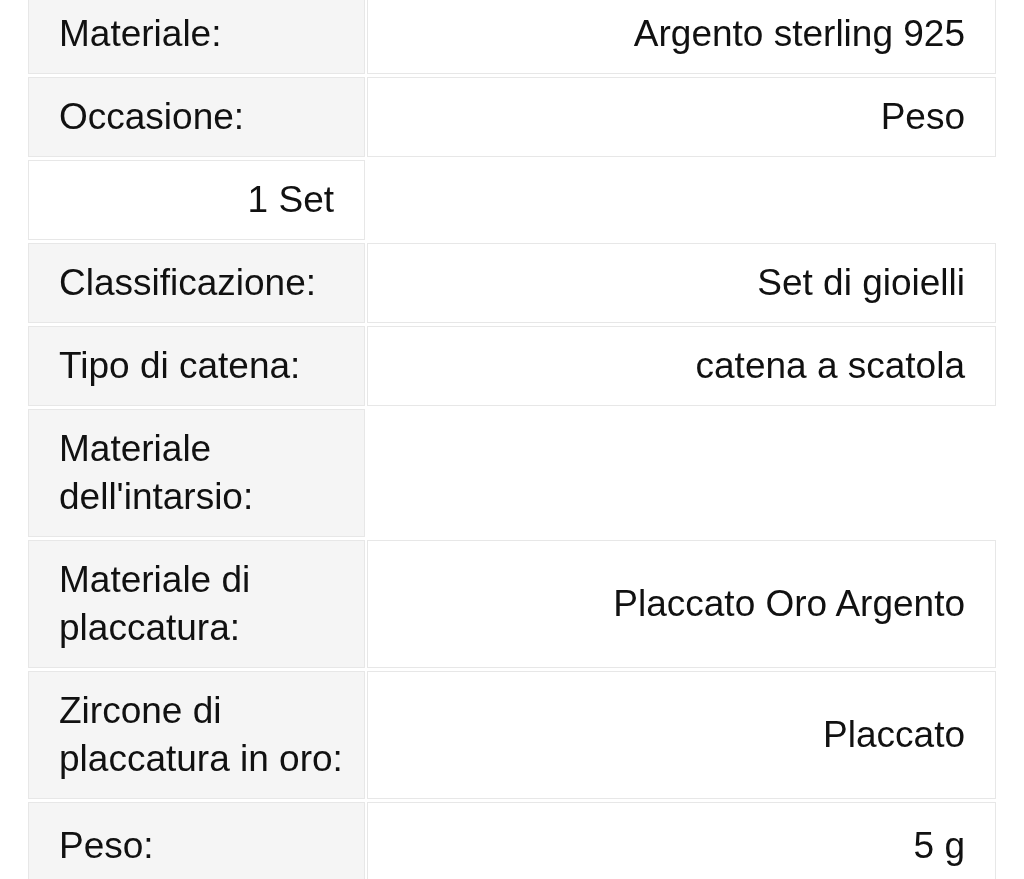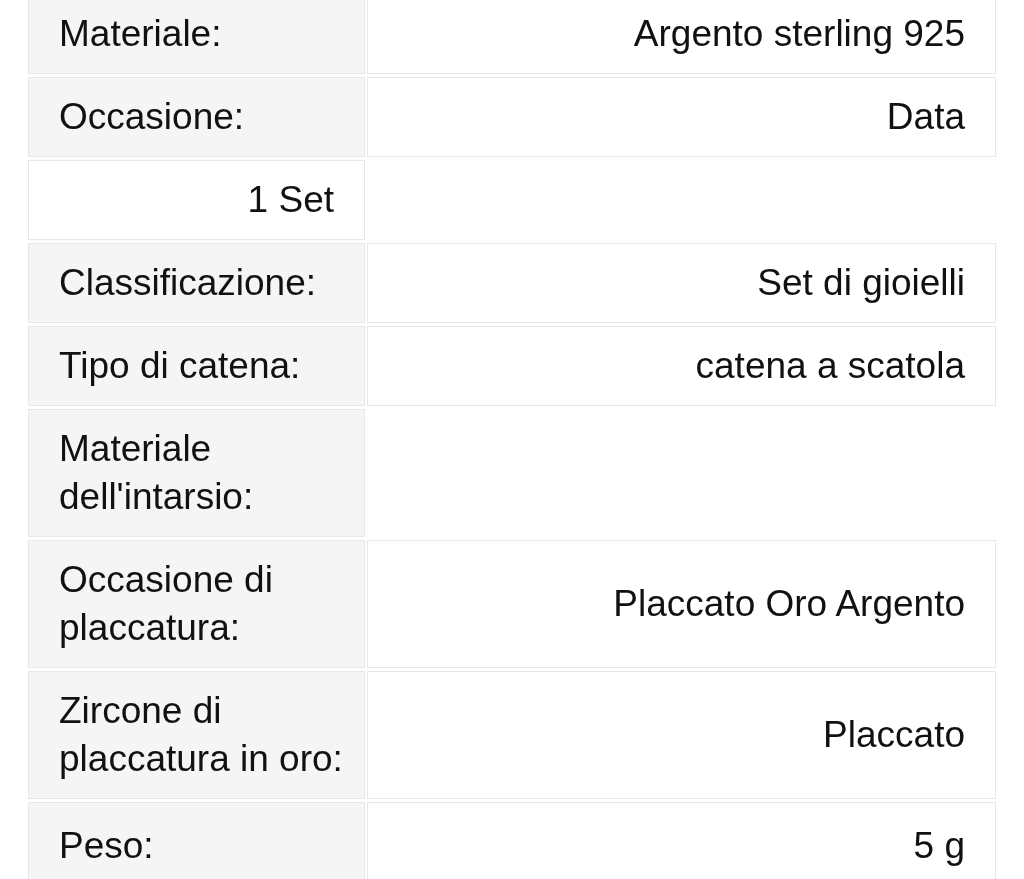--- a/index.html
+++ b/index.html
@@ -56,21 +56,21 @@
 <body style="--page-bg: #ffffff; --label-bg: #f5f5f5; --value-bg: #ffffff; --border-color: #e7e7e7; --text-color: #111111;">
 
 <div class="spec-table" id="spec-table">
   <div class="spec-row">
     <div class="cell label-cell">Materiale:</div>
     <div class="cell value-cell">Argento sterling 925</div>
   </div>
 
   <div class="spec-row">
     <div class="cell label-cell">Occasione:</div>
-    <div class="cell value-cell">Data</div>
+    <div class="cell value-cell">Peso</div>
   </div>
 
   <div class="spec-row">
     <div class="cell value-cell">1 Set</div>
   </div>
 
   <div class="spec-row">
     <div class="cell label-cell">Classificazione:</div>
     <div class="cell value-cell">Set di gioielli</div>
   </div>
@@ -78,21 +78,21 @@
   <div class="spec-row">
     <div class="cell label-cell">Tipo di catena:</div>
     <div class="cell value-cell">catena a scatola</div>
   </div>
 
   <div class="spec-row">
     <div class="cell label-cell">Materiale dell'intarsio:</div>
   </div>
 
   <div class="spec-row">
-    <div class="cell label-cell">Occasione di placcatura:</div>
+    <div class="cell label-cell">Materiale di placcatura:</div>
     <div class="cell value-cell">Placcato Oro Argento</div>
   </div>
 
   <div class="spec-row">
     <div class="cell label-cell">Zircone di placcatura in oro:</div>
     <div class="cell value-cell">Placcato</div>
   </div>
 
   <div class="spec-row">
     <div class="cell label-cell">Peso:</div>

